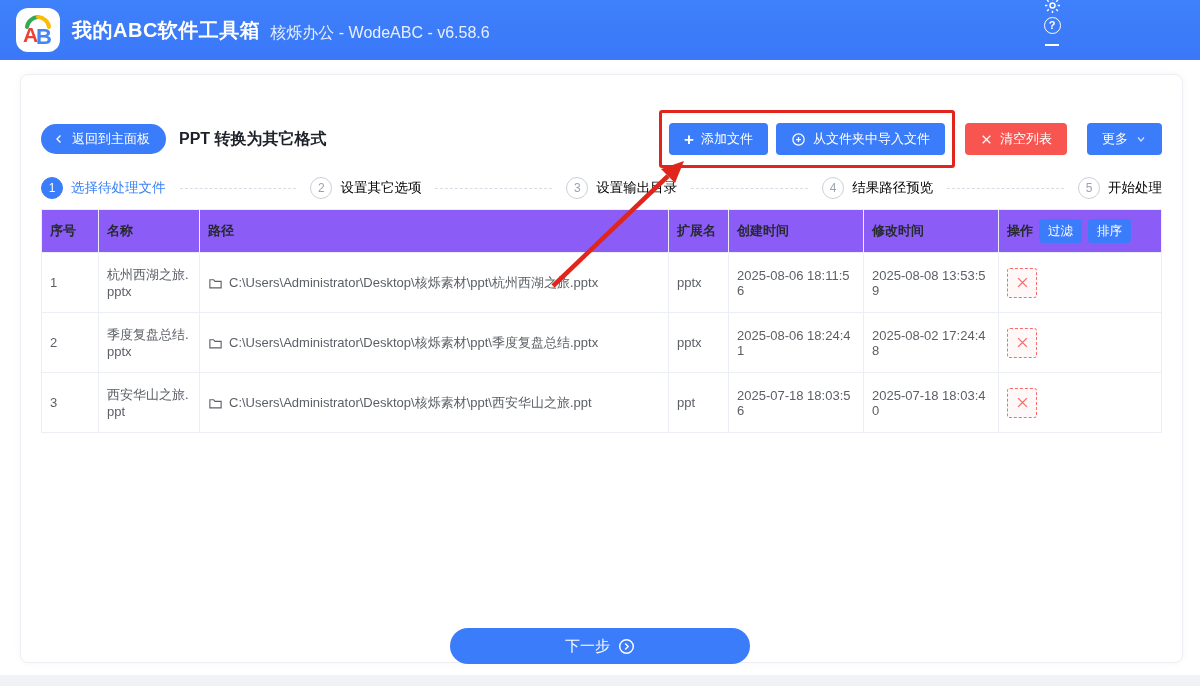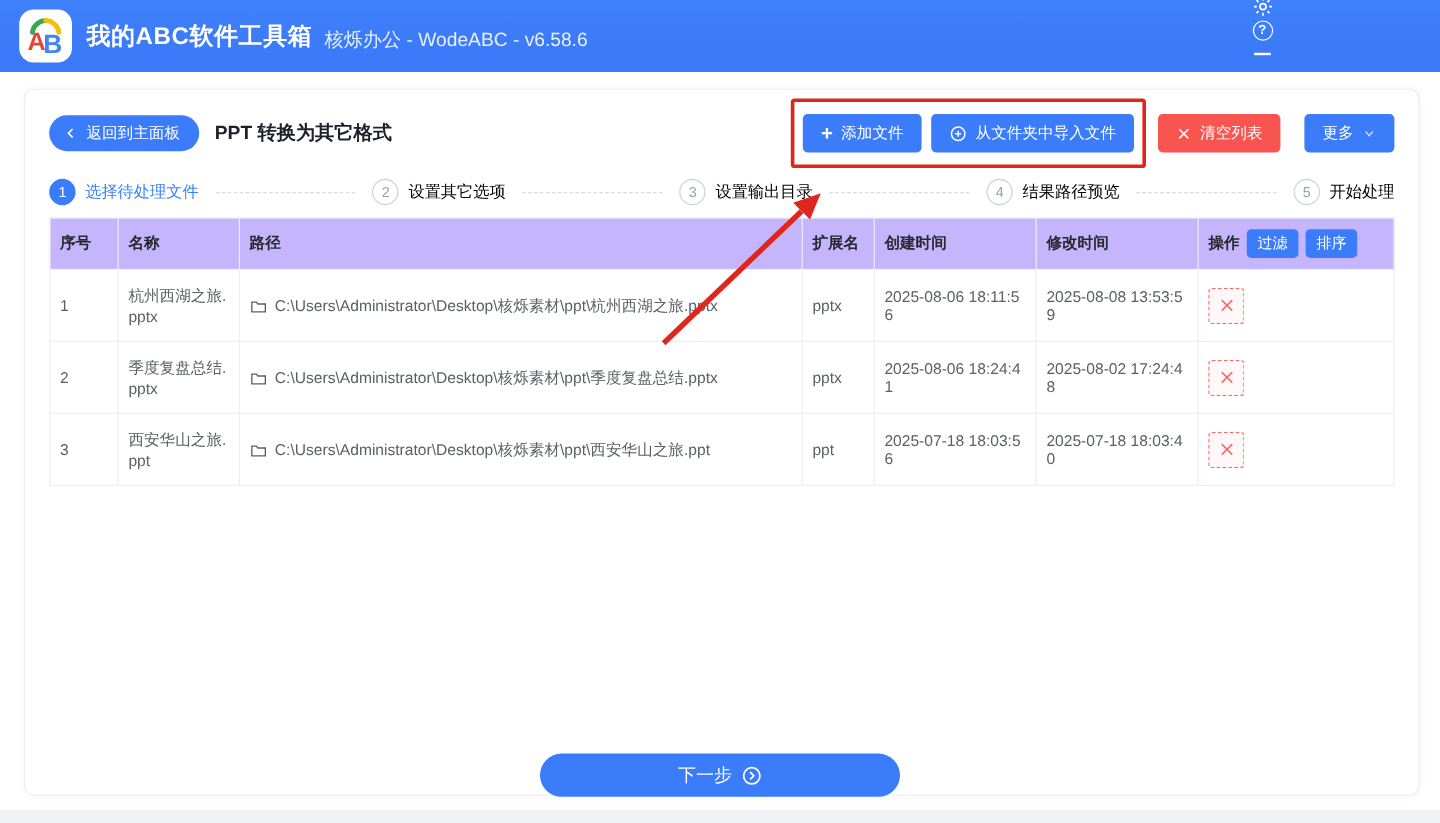--- a/index.html
+++ b/index.html
@@ -22,21 +22,21 @@
   .help-circle { width:17px; height:17px; border:1.6px solid #fff; border-radius:50%; color:#fff;
     font-size:11px; display:flex; align-items:center; justify-content:center; font-weight:bold; }
   .min-bar { width:14px; height:2px; background:#fff; }
 
   
   .card { position:absolute; left:20px; right:17px; top:74px; bottom:23px; background:#fff;
     border:1px solid #eceef3; border-radius:8px; box-shadow:0 0 8px rgba(40,60,100,.04); padding:20px; }
   .bottom-strip { position:absolute; left:0; right:0; bottom:0; height:11px; background:#f1f2f6; }
 
   
-  .toolbar { display:flex; align-items:center; height:32px; }
+  .toolbar { display:flex; align-items:center; height:32px;margin-top:28px; }
   .back-btn { height:30px; border:none; border-radius:15px; background:#3b7cfa; color:#fff;
     font-size:13px; display:flex; align-items:center; gap:7px; padding:0 16px 0 12px; cursor:pointer; }
   .page-title { font-size:16px; font-weight:bold; color:#1d2129; margin-left:13px; }
   .toolbar-actions { margin-left:auto; display:flex; align-items:center; gap:20px; }
   .btn { height:32px; border:none; border-radius:4px; font-size:13px; color:#fff; cursor:pointer;
     display:flex; align-items:center; gap:7px; padding:0 15px; }
   .btn-blue { background:#3b7cfa; }
   .btn-red { background:#f85450; }
   .hl-wrap { position:relative; display:flex; align-items:center; gap:8px; }
   .red-box { position:absolute; left:-10px; right:-10px; top:-13px; bottom:-13px;
@@ -49,21 +49,21 @@
   .step-circle { width:22px; height:22px; border-radius:50%; border:1px solid #ccd0d9; color:#9aa2af;
     font-size:12px; display:flex; align-items:center; justify-content:center; background:#fff; }
   .step-label { font-size:13.5px; color:#000000; }
   .step.active .step-circle { background:#3b7cfa; border-color:#3b7cfa; color:#fff; }
   .step.active .step-label { color:#3b82f6; }
   .step-line { flex:1 1 auto; border-top:1px dashed #d9dce3; margin:0 14px; height:0; }
 
   
   table { width:100%; border-collapse:collapse; table-layout:fixed; margin-top:9px; font-size:13px; }
   th, td { border:1px solid #ebeef5; vertical-align:middle; text-align:left; padding:6px 8px; word-break:break-all; }
-  thead th { background:#c4b5fd; color:#26292f; font-weight:bold; height:43px; }
+  thead th { background:#8b5cf6; color:#26292f; font-weight:bold; height:43px; }
   tbody td { color:#5c6066; height:60px; background:#fff; }
   tr.summary td { height:42px; color:#5c6066; }
   .path-cell { display:flex; align-items:flex-start; gap:6px; }
   .path-cell svg { flex:0 0 auto; margin-top:2px; }
   .th-actions { display:flex; align-items:center; gap:6px; }
   .mini-btn { height:24px; border:none; border-radius:4px; background:#3b7cfa; color:#fff;
     font-size:12.5px; padding:0 9px; cursor:pointer; }
   .del-btn { width:30px; height:30px; background:#fff8f8; border:1px dashed #f56c6c; border-radius:3px;
     display:flex; align-items:center; justify-content:center; cursor:pointer; }
 

